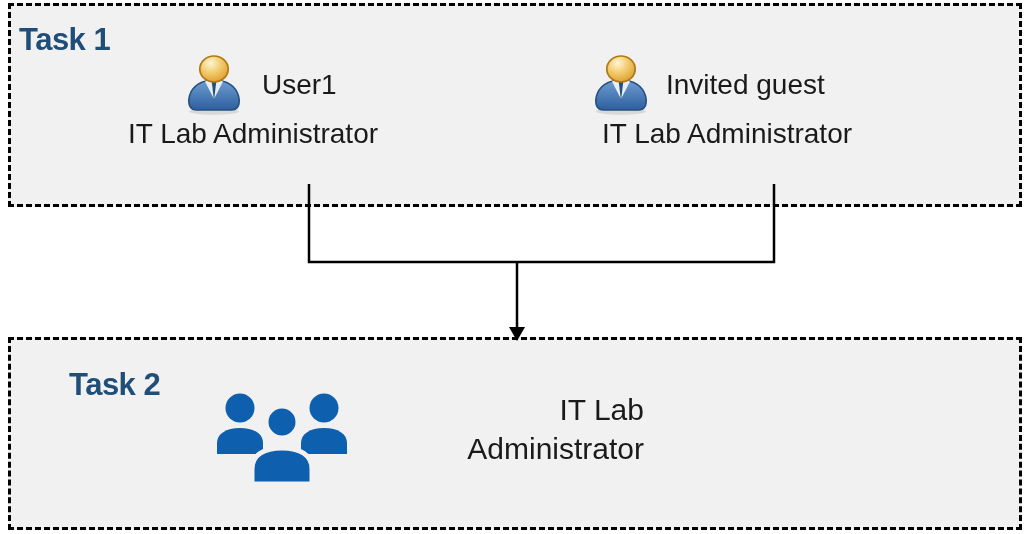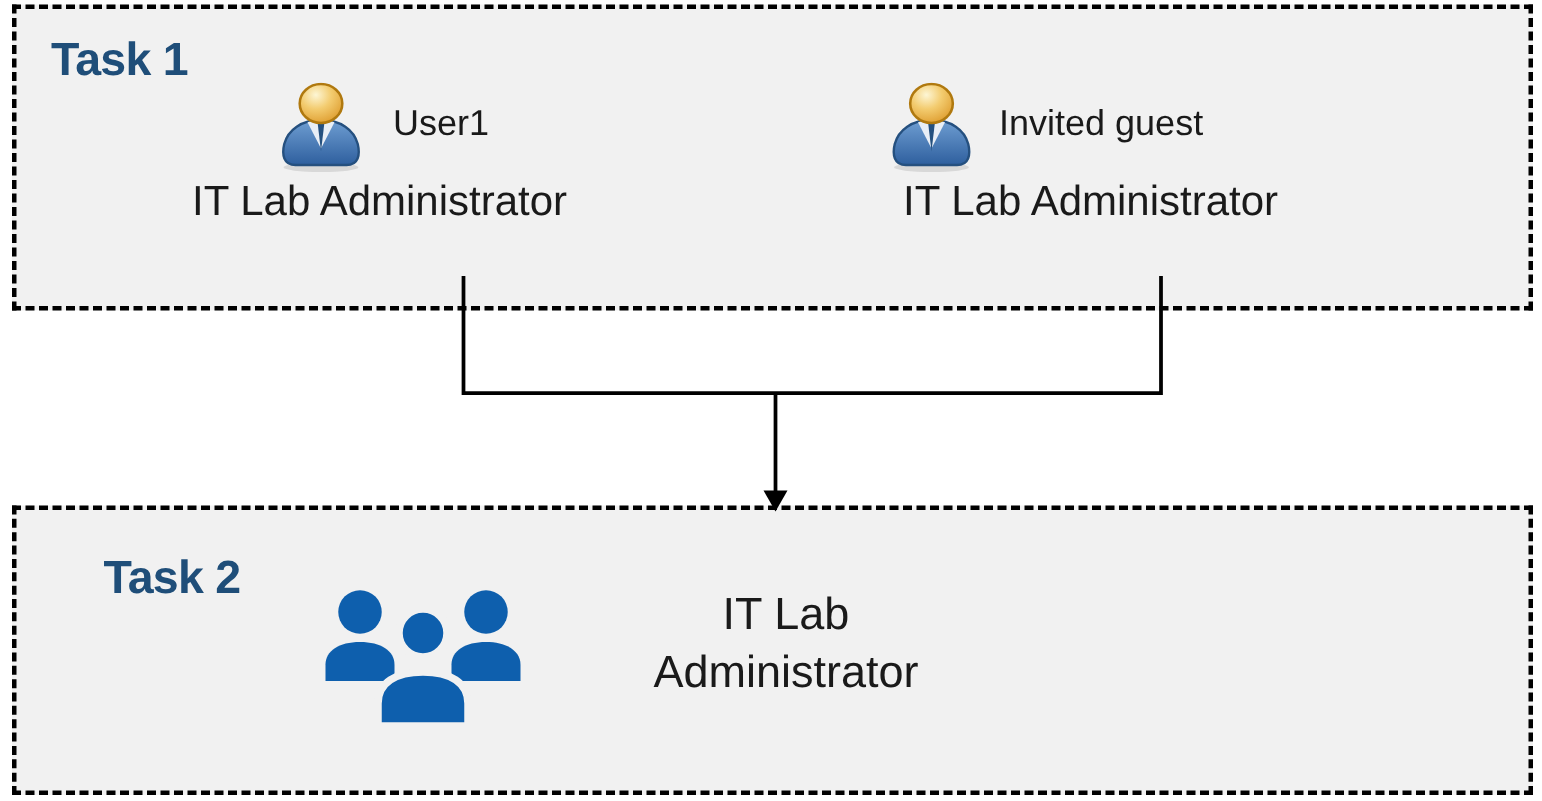--- a/index.html
+++ b/index.html
@@ -24,32 +24,32 @@
   #task1-box { left: 8px; top: 3px; width: 1014px; height: 204px; }
   #task2-box { left: 8px; top: 337px; width: 1014px; height: 193px; }
   .task-label {
     position: absolute;
     font-size: 31px;
     font-weight: 700;
     color: #1f4e79;
     letter-spacing: -0.5px;
     white-space: nowrap;
   }
-  #task1-label { left: 34px; top: 22px; }
+  #task1-label { left: 19px; top: 22px; }
   #task2-label { left: 37px; top: 367px; margin-left: 32px; }
   .persona-icon {
     position: absolute;
     width: 58px;
     height: 60px;
   }
   #persona1-icon { left: 186px; top: 55px; }
   #persona2-icon { left: 593px; top: 55px; }
   .persona-name {
     position: absolute;
-    font-size: 24px;
+    font-size: 28px;
     color: #1a1a1a;
     white-space: nowrap;
   }
   #persona1-name { left: 262px; top: 69px; }
   #persona2-name { left: 666px; top: 69px; }
   .persona-role {
     position: absolute;
     width: 340px;
     font-size: 28px;
     color: #1a1a1a;
@@ -70,21 +70,21 @@
     left: 212px;
     top: 391px;
     width: 140px;
     height: 94px;
   }
   .group-label {
     position: absolute;
     left: 404px;
     top: 390px;
     width: 240px;
-    text-align: center;
+    text-align: right;
     font-size: 30px;
     line-height: 39px;
     color: #1a1a1a;
   }
 </style>
 </head>
 <body>
 
 <div class="canvas">
 

